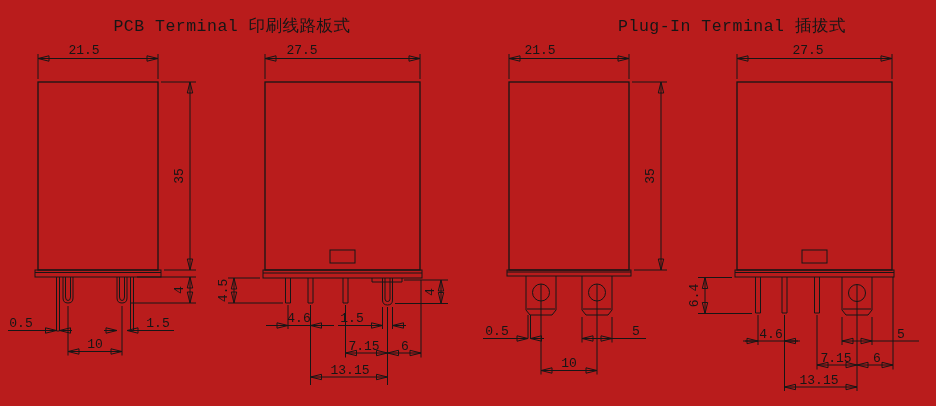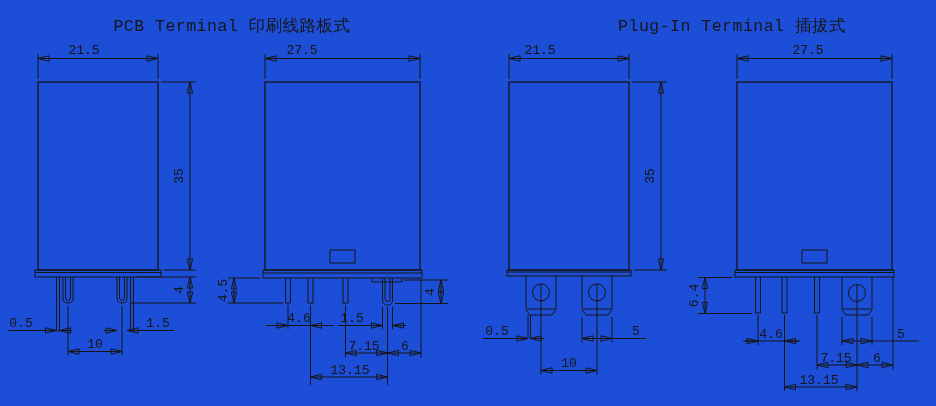--- a/index.html
+++ b/index.html
@@ -1,16 +1,16 @@
 <!DOCTYPE html>
 <html><head>
 <meta charset="utf-8">
 <style>
   html,body{margin:0;padding:0;background:#ffffff;}
-  .canvas{position:relative;width:936px;height:406px;background:#1d4ed8;overflow:hidden;}
+  .canvas{position:relative;width:936px;height:406px;background:#b91c1c;overflow:hidden;}
   svg{display:block;}
   svg line, svg path, svg rect, svg circle{stroke:#161616;fill:none;stroke-width:1;}
   svg .bold{stroke-width:1.3;}
   svg .dim{marker-start:url(#arw);marker-end:url(#arw);}
   svg .dimE{marker-end:url(#arw);}
   svg text{stroke:none;fill:#161616;font-family:"Liberation Mono","DejaVu Sans Mono",monospace;font-size:13px;}
   svg text.title{font-size:16.5px;letter-spacing:0.5px;}
 </style>
 </head>
 <body>

